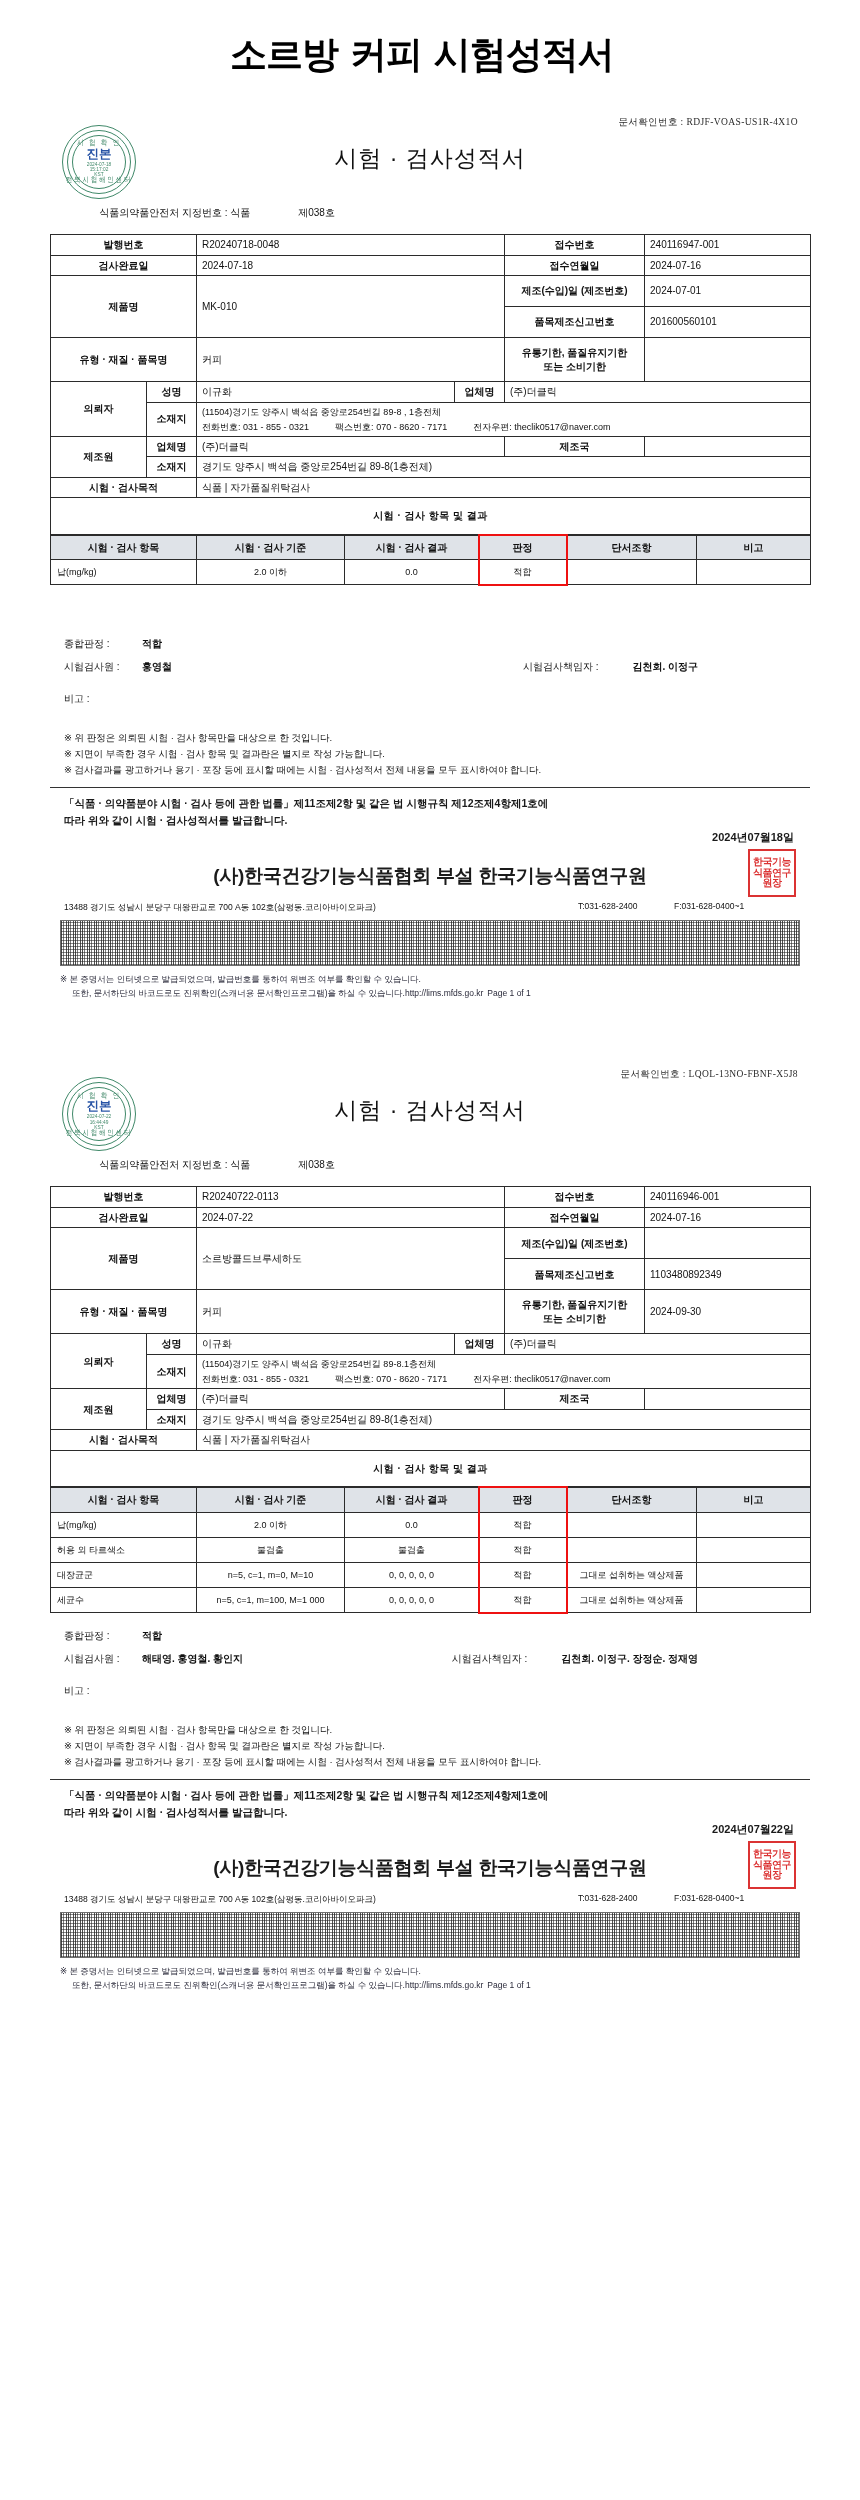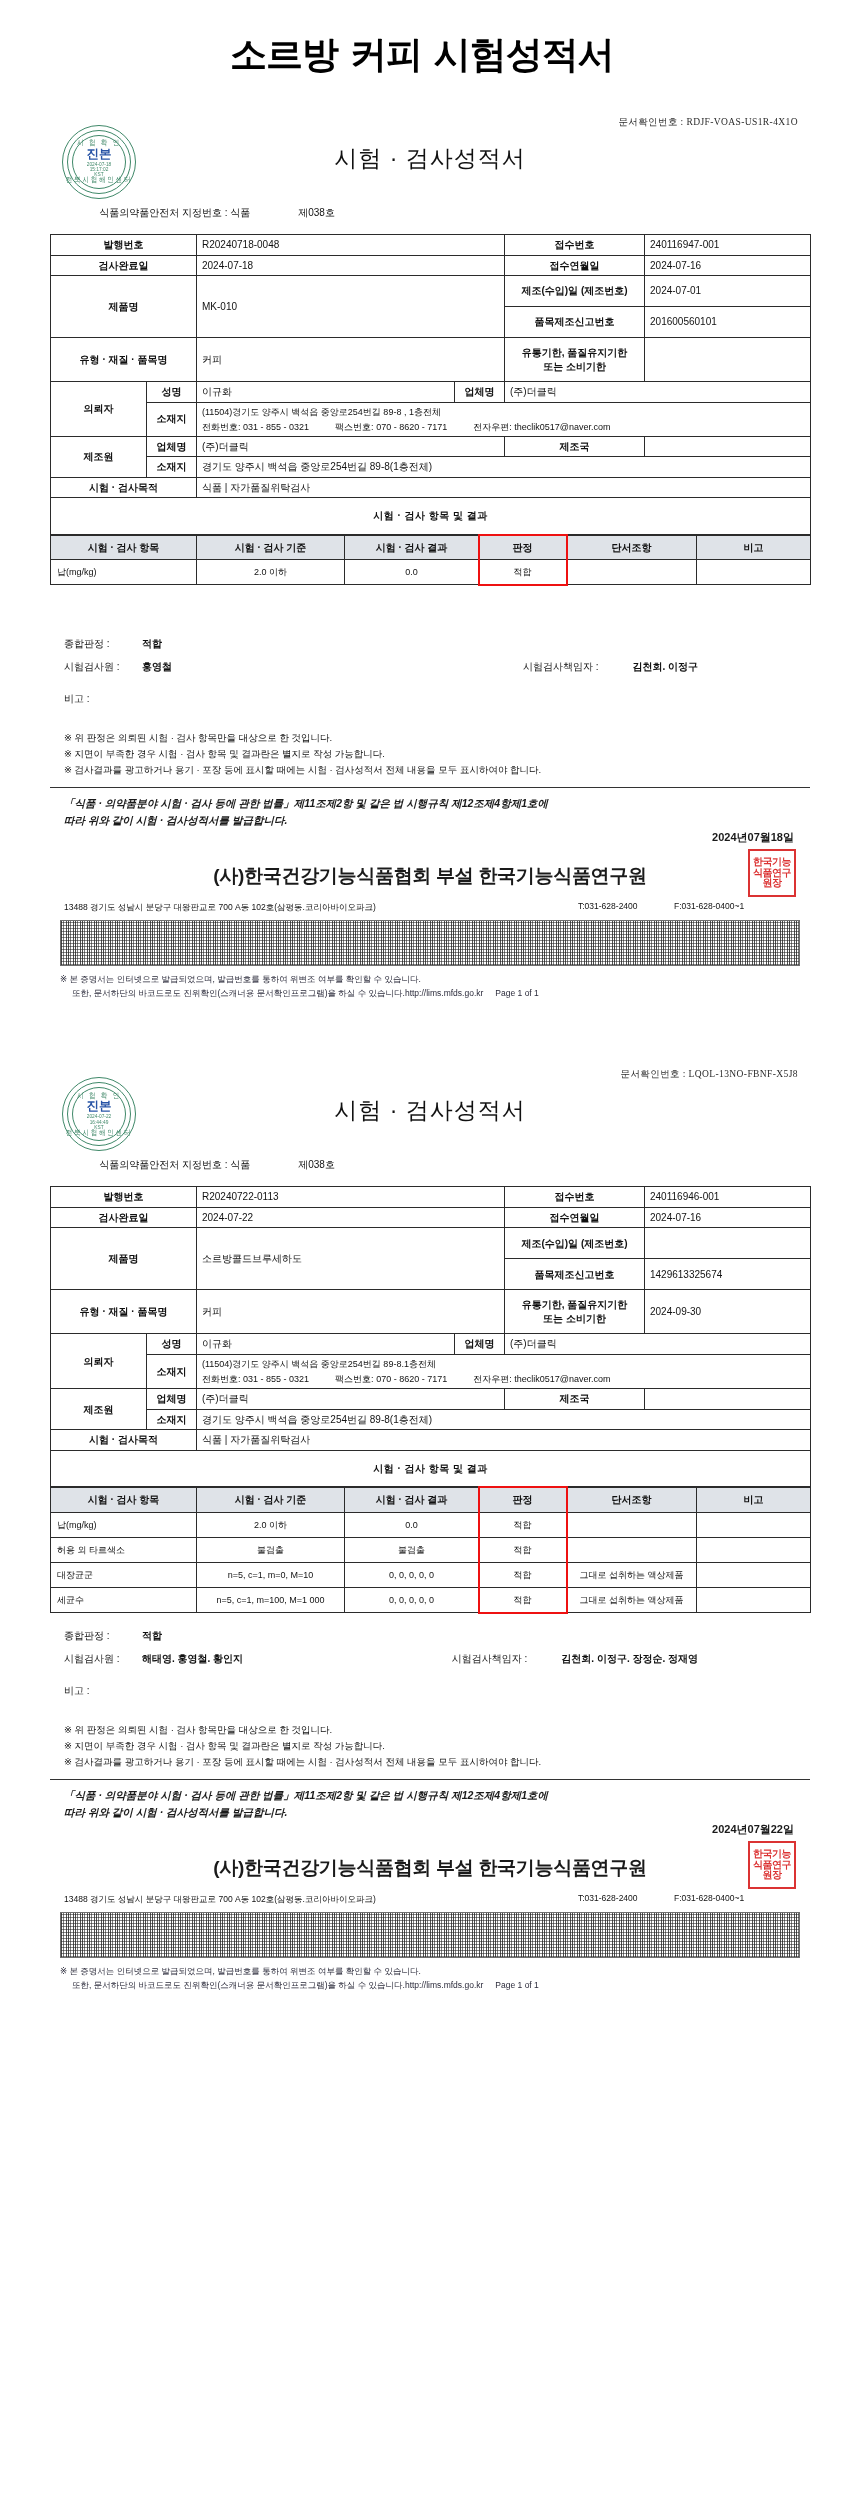--- a/index.html
+++ b/index.html
@@ -194,21 +194,20 @@
     padding-left: 14px;
     color: #111;
   }
   .legal {
     margin-top: 10px;
     border-top: 1.6px solid #333;
     padding: 7px 14px 0 14px;
     font-size: 10.5px;
     line-height: 1.55;
     font-weight: 600;
-    font-style: italic;
   }
   .issue-date {
     text-align: right;
     font-size: 11px;
     font-weight: 600;
     padding-right: 16px;
     margin-top: 2px;
   }
 
   .org {
@@ -275,21 +274,21 @@
     padding: 0 10px;
     color: #2a2a3a;
   }
   .foot-line2 {
     display: flex;
     align-items: center;
     padding-left: 12px;
   }
   .foot-line2 .fl-txt { flex: 0 0 auto; }
   .foot-url { font-family: "Liberation Sans", sans-serif; }
-  .foot-page { margin-left: 12px; }
+  .foot-page { margin-left: 4px; }
 </style>
 </head>
 <body>
 
 <div class="page-title">소르방 커피 시험성적서</div>
 
 <div class="report">
 
   <div class="doc-no">
     <span>문서확인번호 : </span><span>RDJF-VOAS-US1R-4X1O</span>
@@ -523,21 +522,21 @@
         <td class="val">2024-07-16</td>
       </tr>
       <tr>
         <td class="lbl" colspan="2" rowspan="2" style="height:62px">제품명</td>
         <td class="val" colspan="2" rowspan="2">소르방콜드브루세하도</td>
         <td class="lbl-sm">제조(수입)일 (제조번호)</td>
         <td class="val-sm"></td>
       </tr>
       <tr>
         <td class="lbl-sm">품목제조신고번호</td>
-        <td class="val-sm">1429613325674</td>
+        <td class="val-sm">1103480892349</td>
       </tr>
       <tr>
         <td class="lbl" colspan="2" style="height:44px">유형 · 재질 · 품목명</td>
         <td class="val" colspan="2">커피</td>
         <td class="lbl-sm" style="white-space:pre-line">유통기한, 품질유지기한
 또는 소비기한</td>
         <td class="val-sm">2024-09-30</td>
       </tr>
       <tr>
         <td class="lbl" rowspan="2">의뢰자</td>

